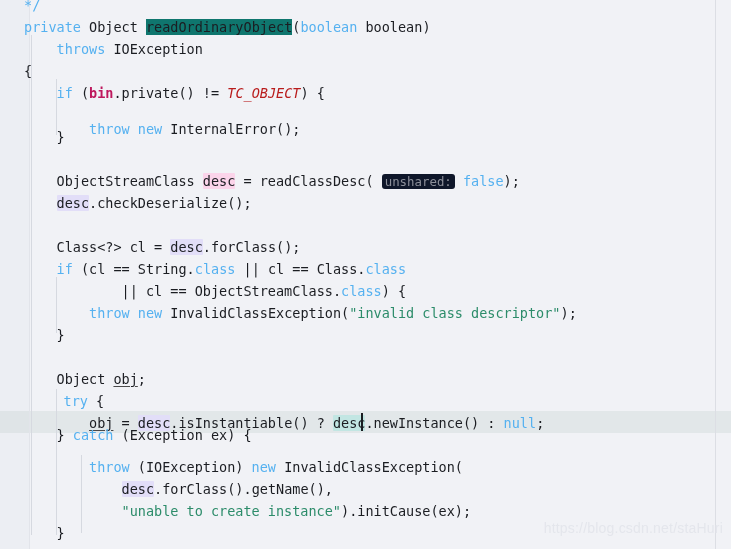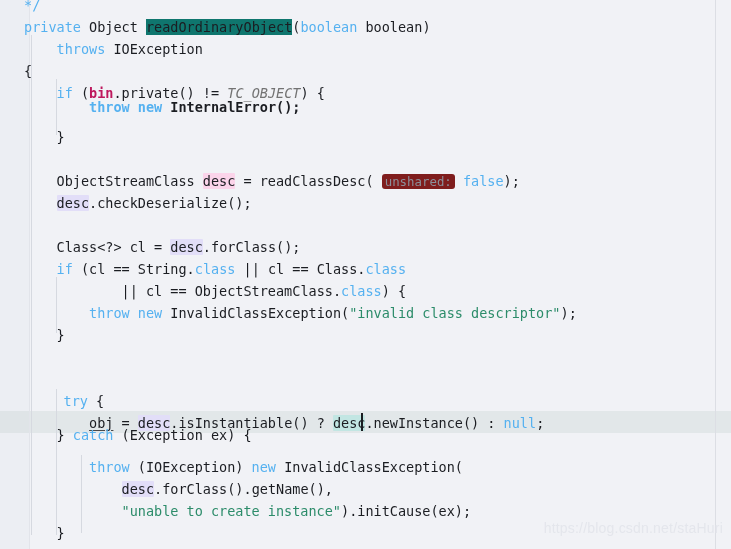--- a/index.html
+++ b/index.html
@@ -82,21 +82,21 @@
     width: 1px;
     background: #d6d9e0;
     z-index: 1;
   }
 
   
   .kw        { color: #55b1f0; }
   .plain     { color: #1b1d22; }
   .str       { color: #2c8c6a; }
   .field     { color: #be185d; font-weight: bold; }
-  .static-f  { color: #737373; font-style: italic; }
+  .static-f  { color: #b91c1c; font-style: italic; }
 
   
   .hl-decl {
     background: #0f766e;
     border-radius: 0;
     margin-top: 18px;
   }
   .hl-write {
     background: #fbd4ea;
     border-radius: 1px;
@@ -110,21 +110,21 @@
     border-radius: 1px;
   }
   .warn-underline {
     text-decoration: underline;
     text-decoration-color: #4a4a4a;
     text-underline-offset: 2px;
   }
 
   
   .inlay {
-    background: #7f1d1d;
+    background: #0f172a;
     color: #8c8f99;
     border-radius: 3px;
     padding: 0 3px;
     font-size: 12.4px;
   }
 
   
   .caret {
     position: absolute;
     width: 2px;
@@ -170,38 +170,39 @@
     <div class="code-line" style="top:-6px;"><span class="kw">*/</span></div>
 
     <div class="code-line" style="top:16px;"><span class="kw">private</span><span class="plain"> </span><span class="plain">Object</span><span class="plain"> </span><span class="plain hl-decl">readOrdinaryObject</span><span class="plain">(</span><span class="kw">boolean</span><span class="plain"> </span><span class="plain">boolean</span><span class="plain">)</span></div>
 
     <div class="code-line" style="top:38px;"><span class="plain">    </span><span class="kw">throws</span><span class="plain"> </span><span class="plain">IOException</span></div>
 
     <div class="code-line" style="top:60px;"><span class="plain">{</span></div>
 
     <div class="code-line" style="top:82px;"><span class="plain">    </span><span class="kw">if</span><span class="plain"> (</span><span class="field">bin</span><span class="plain">.</span><span class="plain">private</span><span class="plain">() != </span><span class="static-f">TC_OBJECT</span><span class="plain">) {</span></div>
 
-    <div class="code-line" style="top:96px;font-weight:bold;"><span class="plain">        </span><span class="kw">throw</span><span class="plain"> </span><span class="kw">new</span><span class="plain"> </span><span class="plain">InternalError</span><span class="plain">();</span></div>
+    <div class="code-line" style="top:118px;"><span class="plain">        </span><span class="kw">throw</span><span class="plain"> </span><span class="kw">new</span><span class="plain"> </span><span class="plain">InternalError</span><span class="plain">();</span></div>
 
     <div class="code-line" style="top:126px;"><span class="plain">    </span><span class="plain">}</span></div>
 
     <div class="code-line" style="top:170px;"><span class="plain">    </span><span class="plain">ObjectStreamClass</span><span class="plain"> </span><span class="plain hl-write">desc</span><span class="plain"> = </span><span class="plain">readClassDesc</span><span class="plain">( </span><span class="inlay">unshared:</span><span class="plain"> </span><span class="kw">false</span><span class="plain">);</span></div>
 
     <div class="code-line" style="top:192px;text-align:center;"><span class="plain">    </span><span class="plain hl-read">desc</span><span class="plain">.</span><span class="plain">checkDeserialize</span><span class="plain">();</span></div>
 
     <div class="code-line" style="top:236px;padding-left:24px;"><span class="plain">    </span><span class="plain">Class</span><span class="plain">&lt;?&gt;</span><span class="plain"> </span><span class="plain">cl</span><span class="plain"> = </span><span class="plain hl-read">desc</span><span class="plain">.</span><span class="plain">forClass</span><span class="plain">();</span></div>
 
     <div class="code-line" style="top:258px;"><span class="plain">    </span><span class="kw">if</span><span class="plain"> (</span><span class="plain">cl</span><span class="plain"> == </span><span class="plain">String</span><span class="plain">.</span><span class="kw">class</span><span class="plain"> || </span><span class="plain">cl</span><span class="plain"> == </span><span class="plain">Class</span><span class="plain">.</span><span class="kw">class</span></div>
 
     <div class="code-line" style="top:280px;"><span class="plain">            </span><span class="plain">|| </span><span class="plain">cl</span><span class="plain"> == </span><span class="plain">ObjectStreamClass</span><span class="plain">.</span><span class="kw">class</span><span class="plain">) {</span></div>
 
     <div class="code-line" style="top:302px;"><span class="plain">        </span><span class="kw">throw</span><span class="plain"> </span><span class="kw">new</span><span class="plain"> </span><span class="plain">InvalidClassException</span><span class="plain">(</span><span class="str">"invalid class descriptor"</span><span class="plain">);</span></div>
 
     <div class="code-line" style="top:324px;"><span class="plain">    </span><span class="plain">}</span></div>
 
+    <div class="code-line" style="top:368px;"><span class="plain">    </span><span class="plain">Object</span><span class="plain"> </span><span class="plain warn-underline">obj</span><span class="plain">;</span></div>
 
     <div class="code-line" style="top:390px;margin-left:7px;"><span class="plain">    </span><span class="kw">try</span><span class="plain"> {</span></div>
 
     <div class="code-line" style="top:412px;"><span class="plain">        </span><span class="plain warn-underline">obj</span><span class="plain"> = </span><span class="plain hl-read">desc</span><span class="plain">.</span><span class="plain">isInstantiable</span><span class="plain">() ? </span><span class="plain hl-caret-word">desc</span><span class="plain">.</span><span class="plain">newInstance</span><span class="plain">() : </span><span class="kw">null</span><span class="plain">;</span></div>
 
     <div class="code-line" style="top:424px;"><span class="plain">    </span><span class="plain">} </span><span class="kw">catch</span><span class="plain"> (</span><span class="plain">Exception</span><span class="plain"> </span><span class="plain">ex</span><span class="plain">) {</span></div>
 
     <div class="code-line" style="top:456px;"><span class="plain">        </span><span class="kw">throw</span><span class="plain"> (</span><span class="plain">IOException</span><span class="plain">) </span><span class="kw">new</span><span class="plain"> </span><span class="plain">InvalidClassException</span><span class="plain">(</span></div>
 
     <div class="code-line" style="top:478px;"><span class="plain">            </span><span class="plain hl-read">desc</span><span class="plain">.</span><span class="plain">forClass</span><span class="plain">().</span><span class="plain">getName</span><span class="plain">(),</span></div>

